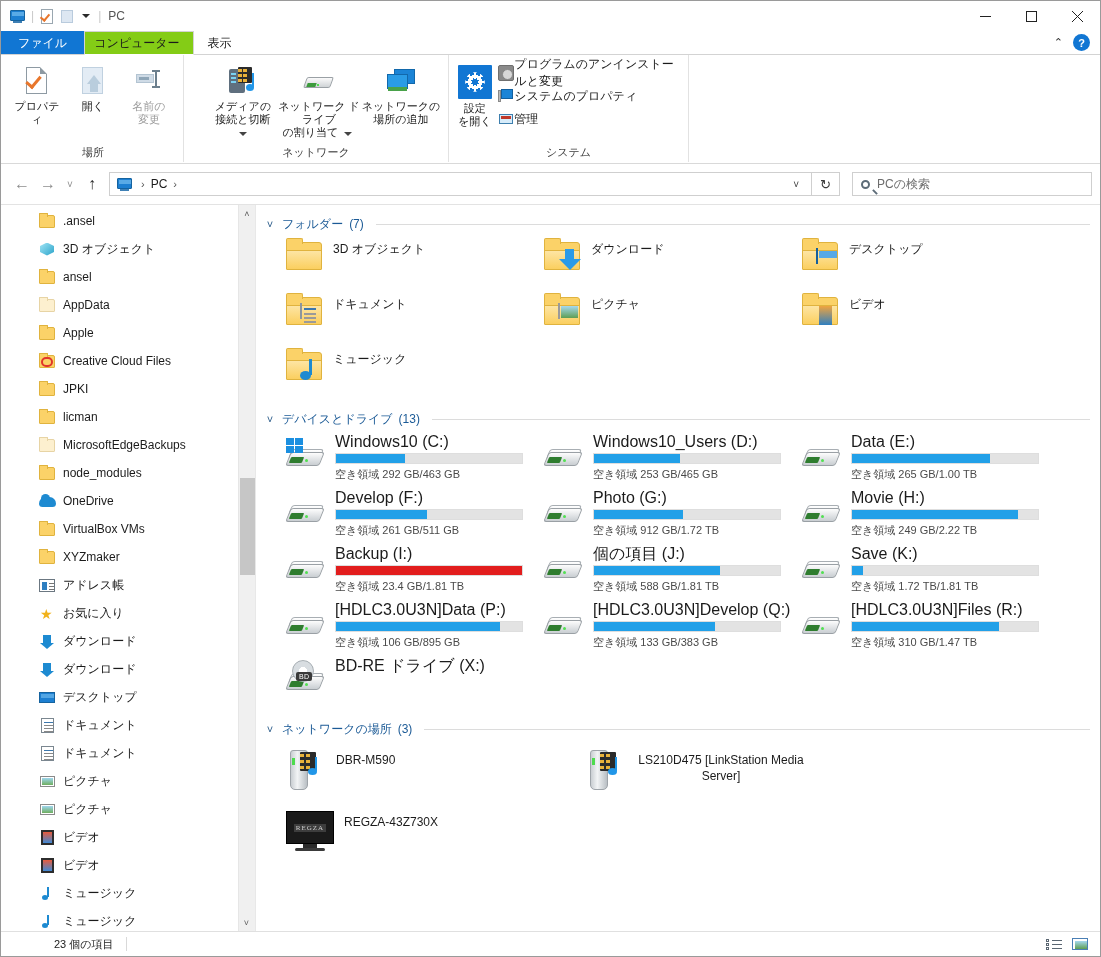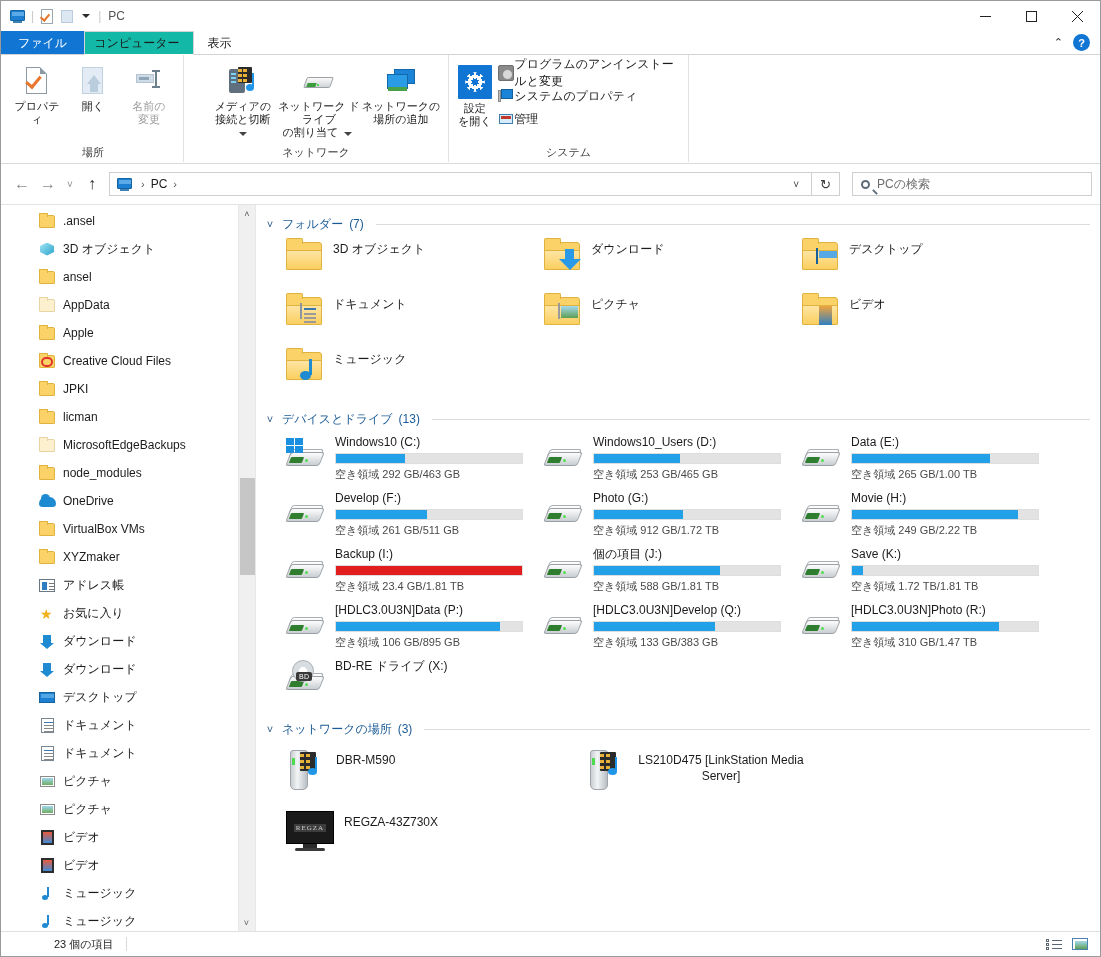--- a/index.html
+++ b/index.html
@@ -39,21 +39,21 @@
   .winbtn{ width:46px; height:30px; display:flex; align-items:center; justify-content:center;
            color:#222; font-size:13px; }
   .winbtn svg{ display:block; }
 
   
   .tabstrip{ height:24px; display:flex; align-items:stretch; background:#fff;
              border-bottom:1px solid #d3d3d3; flex:0 0 24px; position:relative; }
   .tab{ padding:0 13px; display:flex; align-items:center; font-size:12px; color:#1b1b1b;
         border:1px solid transparent; border-bottom:none; }
   .tab.file{ background:#1176d3; color:#fff; padding:0 16px; }
-  .tab.active{ background:#14b8a6; border-color:#d3d3d3; border-bottom:1px solid #fff;
+  .tab.active{ background:#84cc16; border-color:#d3d3d3; border-bottom:1px solid #fff;
                margin-bottom:-1px; z-index:2;padding-left:9px; }
   .tabright{ margin-left:auto; display:flex; align-items:center; gap:10px; padding-right:10px;}
   .chev-up{ color:#333; font-size:11px; }
   .help-ico{ width:17px;height:17px;border-radius:50%;background:#1176d3;color:#fff;
              font-size:11px;font-weight:bold;display:flex;align-items:center;justify-content:center;}
 
   
   .ribbon{ height:109px; background:#fff; border-bottom:1px solid #d9d9d9;
            display:flex; flex:0 0 109px; padding-left:2px; }
   .rgroup{ display:flex; flex-direction:column; height:107px; border-right:1px solid #e2e2e2;}
@@ -253,21 +253,21 @@
   .drv-led{ position:absolute; left:19px; top:19px; width:3px; height:3px; background:#52e052; border-radius:50%;}
   .drv-win{ position:absolute; left:0px; top:-2px; width:19px; height:17px; }
   .drv-win i{ position:absolute; width:8px; height:7px; background:#1b8fe0; }
   .drv-bd{ position:absolute; left:6px; top:-4px; width:22px; height:22px; border-radius:50%;
       background:radial-gradient(circle at 50% 50%, #fff 0 4px, #d8dde1 4px 10px, #c2c8cd 10px);
       border:1px solid #a9b0b5;}
   .drv-bdlabel{ position:absolute; left:10px; top:8px; background:#3a3a3a; color:#fff;
       font-size:7px; padding:1px 3px; border-radius:2px; letter-spacing:0.3px;}
 
   .drv-info{ flex:1; min-width:0; padding-top:0px; }
-  .drv-name{ font-size:12px; color:#1b1b1b; line-height:16px; white-space:nowrap; }
+  .drv-name{ font-size:16px; color:#1b1b1b; line-height:16px; white-space:nowrap; }
   .bar-outer{ width:188px; height:11px; background:#e3e3e3; border:1px solid #dedede; margin:3px 0 3px 0; }
   .bar-fill{ height:9px; background:#22a0e8; }
   .bar-fill.red{ background:#e21d1d; }
   .drv-free{ font-size:11px; color:#4a4a4a; white-space:nowrap; }
 
   .net-ic{ width:40px; height:44px; position:relative; flex:0 0 40px; }
   .net-body{ position:absolute; left:4px; top:2px; width:18px; height:40px;
       background:linear-gradient(90deg,#c9ced2,#f2f4f5 40%,#b9bfc4);
       border:1px solid #9ea4a9; border-radius:3px 3px 5px 5px;}
   .net-led{ position:absolute; left:6px; top:10px; width:3px; height:7px; background:#4ddc4d;}
@@ -867,21 +867,21 @@
                 <div class="bar-fill" style="width:65%"></div>
               </div><div class="drv-free">空き領域 133 GB/383 GB</div></span>
           </div>
           <div class="tile drv">
             <span class="drv-ic">
               <span class="drv-shape2"></span>
               <span class="drv-shape"></span>
               <span class="drv-green"></span>
               <span class="drv-led"></span>
             </span>
-            <span class="drv-info"><span class="drv-name">[HDLC3.0U3N]Photo (R:)</span><div class="bar-outer">
+            <span class="drv-info"><span class="drv-name">[HDLC3.0U3N]Files (R:)</span><div class="bar-outer">
                 <div class="bar-fill" style="width:79%"></div>
               </div><div class="drv-free">空き領域 310 GB/1.47 TB</div></span>
           </div>
           <div class="tile drv">
             <span class="drv-ic">
               <span class="drv-shape2"></span>
               <span class="drv-shape"></span>
               <span class="drv-green"></span>
               <span class="drv-led"></span>
               <span class="drv-bd"></span>

